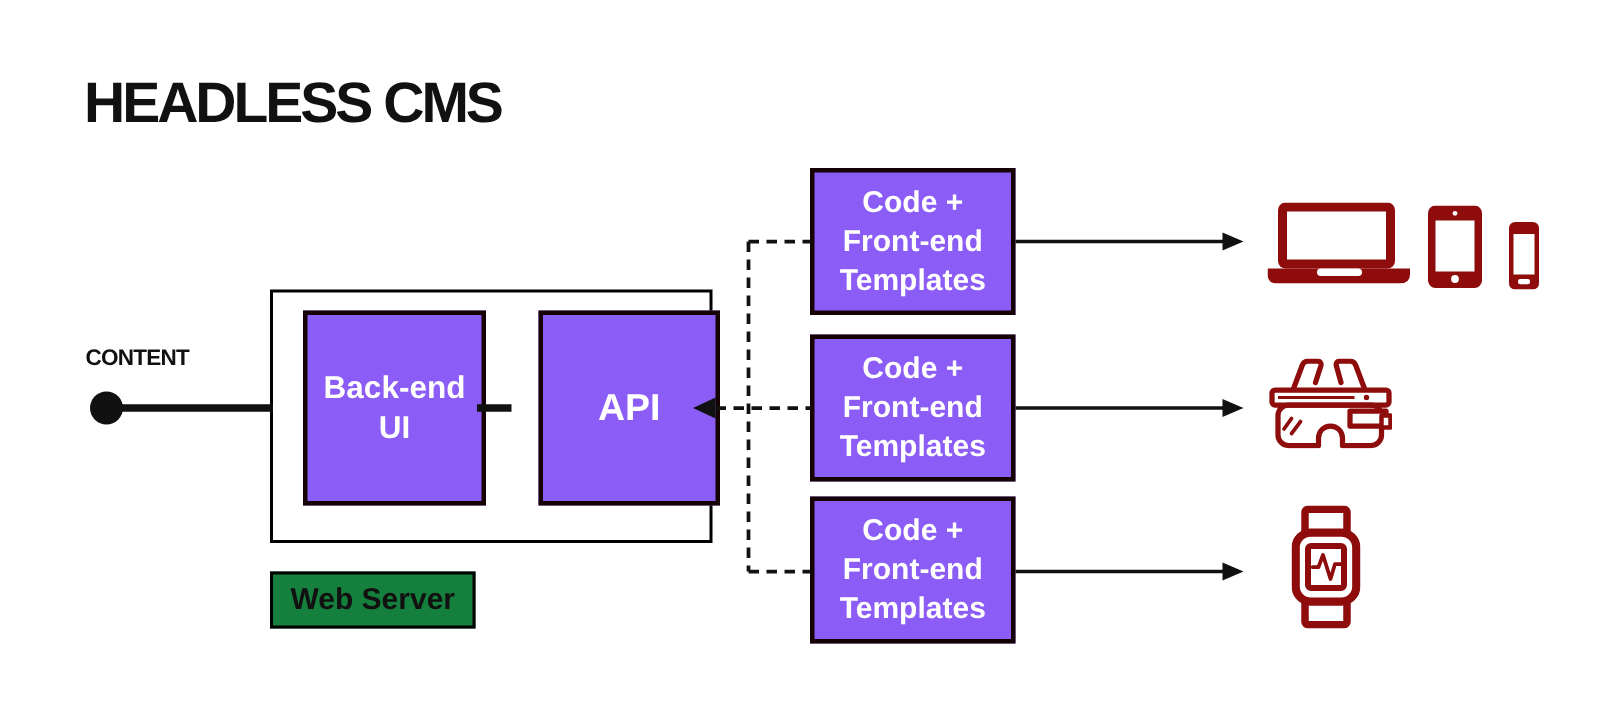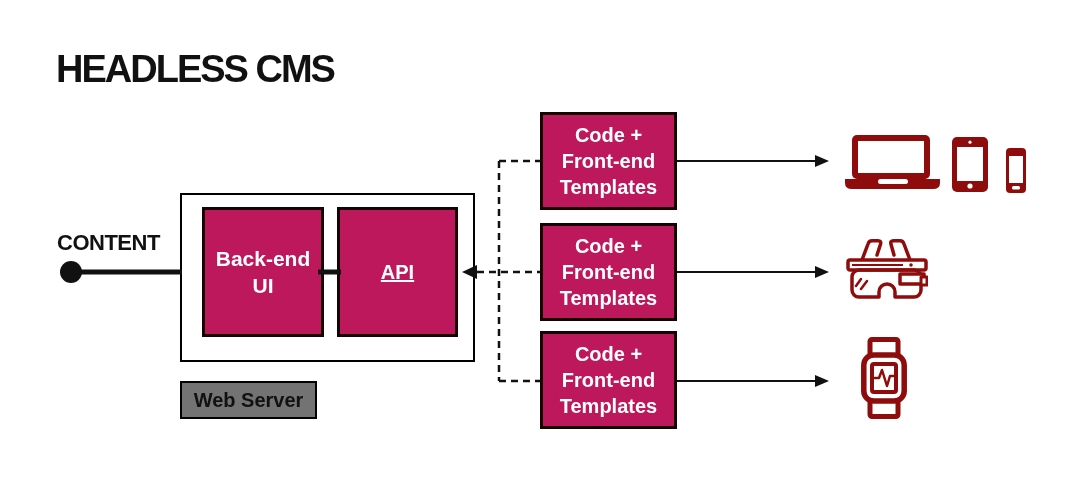--- a/index.html
+++ b/index.html
@@ -6,37 +6,37 @@
   .canvas{
     position:relative;width:1077px;height:470px;background:#ffffff;
     font-family:"Liberation Sans",sans-serif;overflow:hidden;color:#111;
   }
   .title{
     position:absolute;left:56px;top:48px;margin:0;
     font-size:38px;font-weight:800;letter-spacing:-2px;color:#111;white-space:nowrap;
   }
   .content-label{
     position:absolute;left:57px;top:230px;
-    font-size:22px;font-weight:800;letter-spacing:-0.5px;color:#111;white-space:nowrap;text-align:center;
+    font-size:15px;font-weight:800;letter-spacing:-0.5px;color:#111;white-space:nowrap;text-align:center;
   }
   .outer-box{
     position:absolute;left:180px;top:193px;width:295px;height:169px;
     border:2px solid #000;background:#fff;box-sizing:border-box;z-index:1;
   }
   .maroon{
-    position:absolute;background:#be185d;border:3px solid #150202;box-sizing:border-box;
+    position:absolute;background:#8b5cf6;border:3px solid #150202;box-sizing:border-box;
     color:#fff;display:flex;flex-direction:column;align-items:center;justify-content:center;
     font-weight:700;text-align:center;z-index:1;
   }
   .backend{left:202px;top:207px;width:122px;height:130px;font-size:21px;line-height:27px;}
-  .api{left:337px;top:207px;width:121px;height:130px;font-size:20px;text-decoration:underline;}
+  .api{left:359px;top:207px;width:121px;height:130px;font-size:25px;}
   .code-box{left:540px;width:137px;height:98px;font-size:20px;line-height:26px;}
   .cb1{top:112px;} .cb2{top:223px;} .cb3{top:331px;}
   .outline-label{
-    position:absolute;border:2px solid #000;background:#737373;box-sizing:border-box;
+    position:absolute;border:2px solid #000;background:#15803d;box-sizing:border-box;
     display:flex;align-items:center;justify-content:center;
     font-weight:700;font-size:20px;color:#111;z-index:1;white-space:nowrap;
   }
   .webserver{left:180px;top:381px;width:137px;height:38px;}
   .database{left:335px;top:381px;width:140px;height:37px;}
   .overlay{position:absolute;left:0;top:0;z-index:2;pointer-events:none;}
   .icon{position:absolute;z-index:1;}
 </style>
 </head>
 <body>

